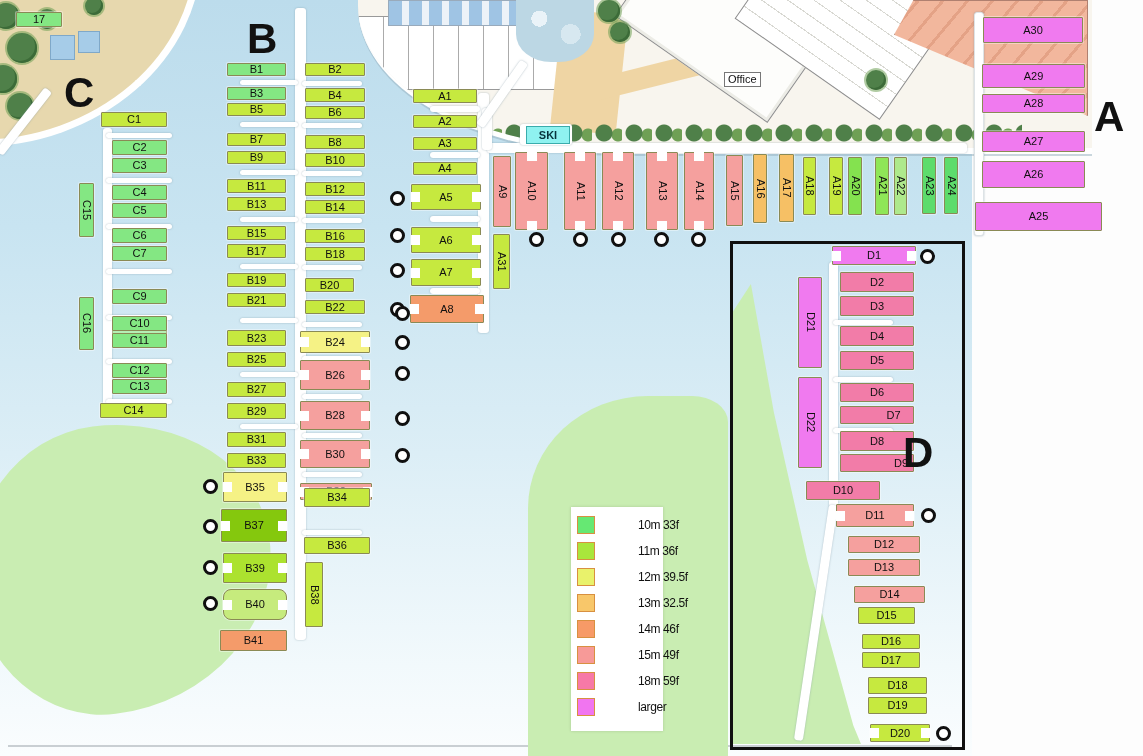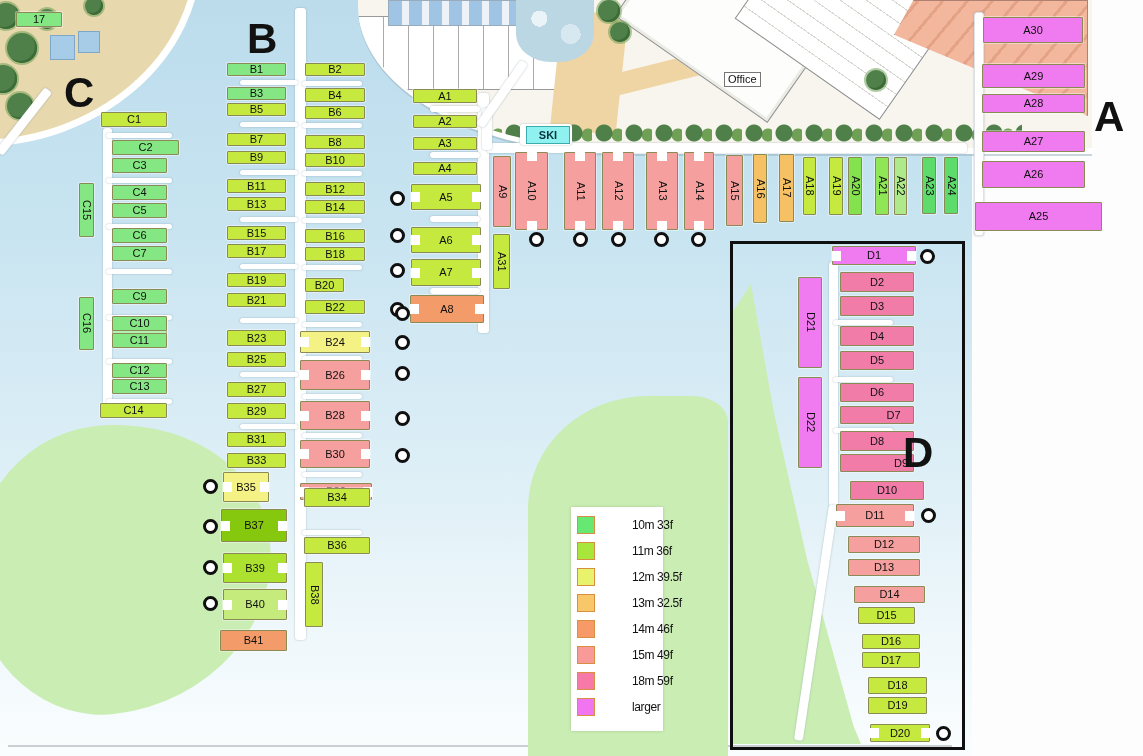--- a/index.html
+++ b/index.html
@@ -58,21 +58,21 @@
   .berth.n.v::after {width:10px;height:9px;bottom:-1px;left:50%;transform:translateX(-50%);}
   .circle{position:absolute;width:15px;height:15px;border:3px solid #101010;border-radius:50%;background:#fff;
       box-sizing:border-box;z-index:40;}
   .sec-heading{position:absolute;font-size:42px;font-weight:bold;color:#111;z-index:45;line-height:1;
       font-family:"Liberation Sans",sans-serif;}
   
   .legend{position:absolute;left:571px;top:507px;width:92px;height:224px;background:#fff;z-index:50;
       padding:5px 0 0 6px;box-sizing:border-box;box-shadow:0 0 3px rgba(0,0,0,.15);}
   .leg-row{display:flex;align-items:center;height:26px;}
   .leg-swatch{width:18px;height:18px;border:1px solid #D89040;box-sizing:border-box;flex:0 0 18px;}
-  .leg-label{font-size:12px;color:#111;margin-left:9px;white-space:nowrap;letter-spacing:-0.4px;padding-left:28px;}
+  .leg-label{font-size:12px;color:#111;margin-left:15px;white-space:nowrap;letter-spacing:-0.4px;padding-left:28px;}
   
   .logo{position:absolute;left:288px;top:556px;width:250px;height:196px;z-index:35;}
 </style>
 </head>
 <body>
 
 <div id="stage">
 
   <div class="white-right"></div>
   <div class="blob blob1"></div>
@@ -163,21 +163,21 @@
 
   <div class="ski-label">SKI</div>
 
   <div>
       <div class="berth" style="left: 16px; top: 12px; width: 46px; height: 15px; background: rgb(132, 231, 131);">
         <span>17</span>
       </div>
       <div class="berth" style="left: 101px; top: 112px; width: 66px; height: 15px; background: rgb(198, 233, 63);">
         <span>C1</span>
       </div>
-      <div class="berth" style="left: 112px; top: 140px; width: 67px; height: 15px; background: rgb(132, 231, 131);">
+      <div class="berth" style="left: 112px; top: 140px; width: 55px; height: 15px; background: rgb(132, 231, 131);">
         <span>C2</span>
       </div>
       <div class="berth" style="left: 112px; top: 158px; width: 55px; height: 15px; background: rgb(132, 231, 131);">
         <span>C3</span>
       </div>
       <div class="berth" style="left: 112px; top: 185px; width: 55px; height: 15px; background: rgb(132, 231, 131);">
         <span>C4</span>
       </div>
       <div class="berth" style="left: 112px; top: 203px; width: 55px; height: 15px; background: rgb(132, 231, 131);">
         <span>C5</span>
@@ -259,30 +259,30 @@
       </div>
       <div class="berth" style="left: 227px; top: 403px; width: 59px; height: 16px; background: rgb(198, 233, 63);">
         <span>B29</span>
       </div>
       <div class="berth" style="left: 227px; top: 432px; width: 59px; height: 15px; background: rgb(198, 233, 63);">
         <span>B31</span>
       </div>
       <div class="berth" style="left: 227px; top: 453px; width: 59px; height: 15px; background: rgb(198, 233, 63);">
         <span>B33</span>
       </div>
-      <div class="berth n" style="left: 223px; top: 472px; width: 46px; height: 30px; background: rgb(245, 242, 133);">
+      <div class="berth n" style="left: 223px; top: 472px; width: 64px; height: 30px; background: rgb(245, 242, 133);">
         <span>B35</span>
       </div>
       <div class="berth n" style="left: 221px; top: 509px; width: 66px; height: 33px; background: rgb(133, 200, 13);">
         <span>B37</span>
       </div>
       <div class="berth n" style="left: 223px; top: 553px; width: 64px; height: 30px; background: rgb(172, 226, 47);">
         <span>B39</span>
       </div>
-      <div class="berth n" style="left: 223px; top: 589px; width: 64px; height: 31px; background: rgb(198, 235, 125);">
+      <div class="berth n" style="left: 223px; top: 589px; width: 64px; height: 31px; background: rgb(198, 235, 125); border-radius: 8px;">
         <span>B40</span>
       </div>
       <div class="berth" style="left: 220px; top: 630px; width: 67px; height: 21px; background: rgb(244, 155, 106);">
         <span>B41</span>
       </div>
       <div class="berth" style="left: 305px; top: 63px; width: 60px; height: 13px; background: rgb(198, 233, 63);">
         <span>B2</span>
       </div>
       <div class="berth" style="left: 305px; top: 88px; width: 60px; height: 14px; background: rgb(198, 233, 63);">
         <span>B4</span>
@@ -301,21 +301,21 @@
       </div>
       <div class="berth" style="left: 305px; top: 200px; width: 60px; height: 14px; background: rgb(198, 233, 63);">
         <span>B14</span>
       </div>
       <div class="berth" style="left: 305px; top: 229px; width: 60px; height: 14px; background: rgb(198, 233, 63);">
         <span>B16</span>
       </div>
       <div class="berth" style="left: 305px; top: 247px; width: 60px; height: 14px; background: rgb(198, 233, 63);">
         <span>B18</span>
       </div>
-      <div class="berth" style="left: 305px; top: 278px; width: 39px; height: 14px; background: rgb(198, 233, 63);">
+      <div class="berth" style="left: 305px; top: 278px; width: 49px; height: 14px; background: rgb(198, 233, 63);">
         <span>B20</span>
       </div>
       <div class="berth" style="left: 305px; top: 300px; width: 60px; height: 14px; background: rgb(198, 233, 63);">
         <span>B22</span>
       </div>
       <div class="berth n" style="left: 300px; top: 331px; width: 70px; height: 22px; background: rgb(245, 242, 133);">
         <span>B24</span>
       </div>
       <div class="berth n" style="left: 300px; top: 360px; width: 70px; height: 30px; background: rgb(245, 160, 158);">
         <span>B26</span>
@@ -451,21 +451,21 @@
       </div>
       <div class="berth" style="left: 840px; top: 406px; width: 74px; height: 18px; background: rgb(242, 124, 168); padding-left: 33px;">
         <span>D7</span>
       </div>
       <div class="berth" style="left: 840px; top: 431px; width: 74px; height: 20px; background: rgb(242, 124, 168);">
         <span>D8</span>
       </div>
       <div class="berth" style="left: 840px; top: 454px; width: 74px; height: 18px; background: rgb(242, 124, 168); padding-left: 48px;">
         <span>D9</span>
       </div>
-      <div class="berth" style="left: 850px; top: 481px; width: 74px; height: 19px; background: rgb(242, 124, 168);">
+      <div class="berth" style="left: 806px; top: 481px; width: 74px; height: 19px; background: rgb(242, 124, 168);">
         <span>D10</span>
       </div>
       <div class="berth n" style="left: 836px; top: 504px; width: 78px; height: 23px; background: rgb(245, 160, 158);">
         <span>D11</span>
       </div>
       <div class="berth" style="left: 848px; top: 536px; width: 72px; height: 17px; background: rgb(245, 160, 158);">
         <span>D12</span>
       </div>
       <div class="berth" style="left: 848px; top: 559px; width: 72px; height: 17px; background: rgb(245, 160, 158);">
         <span>D13</span>

